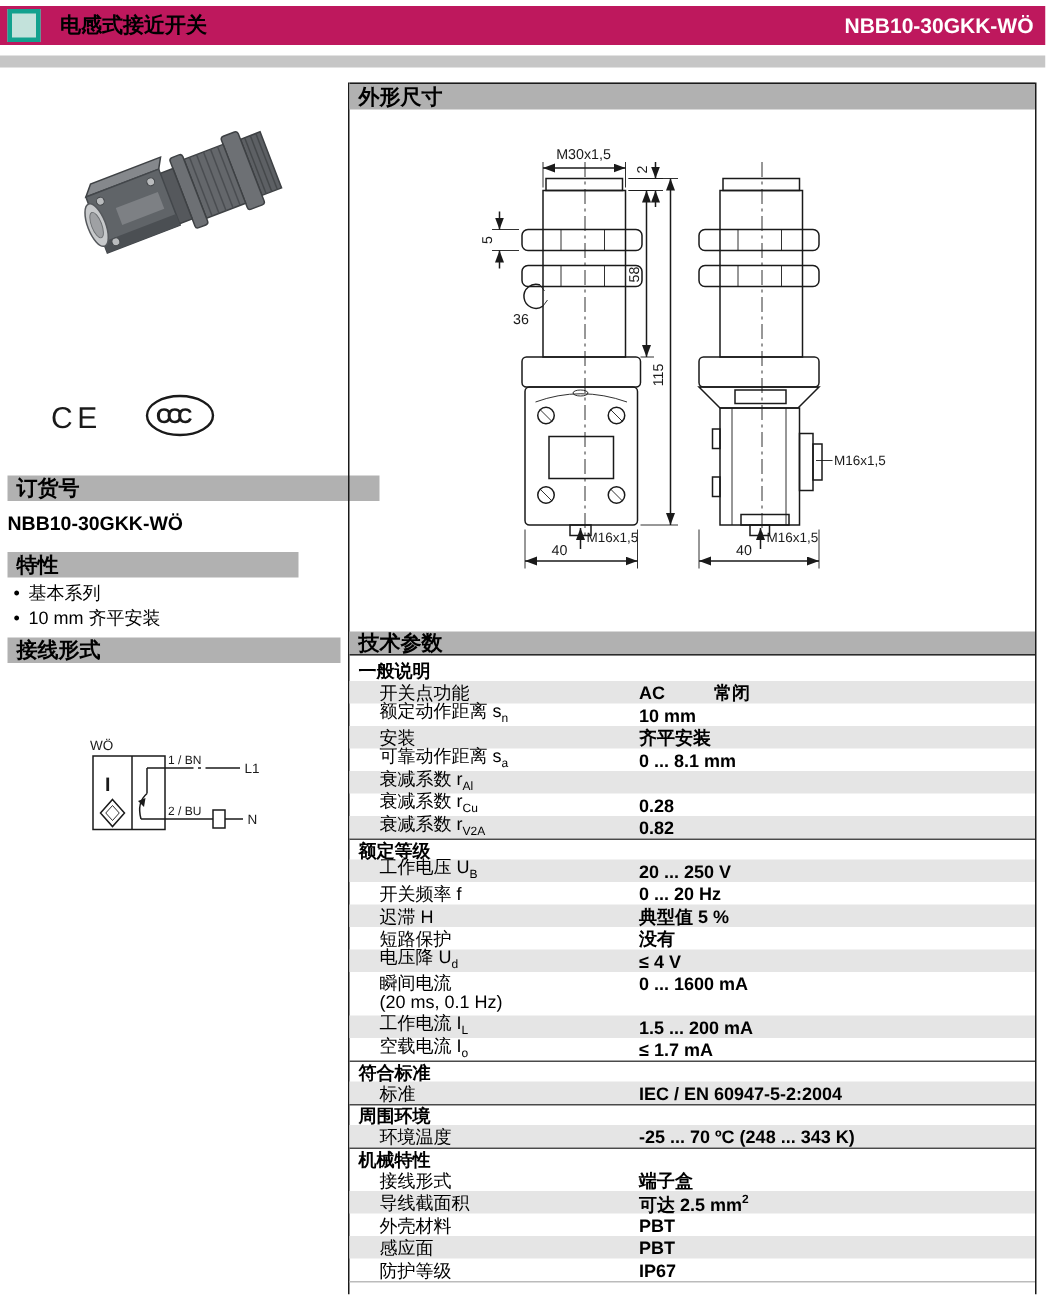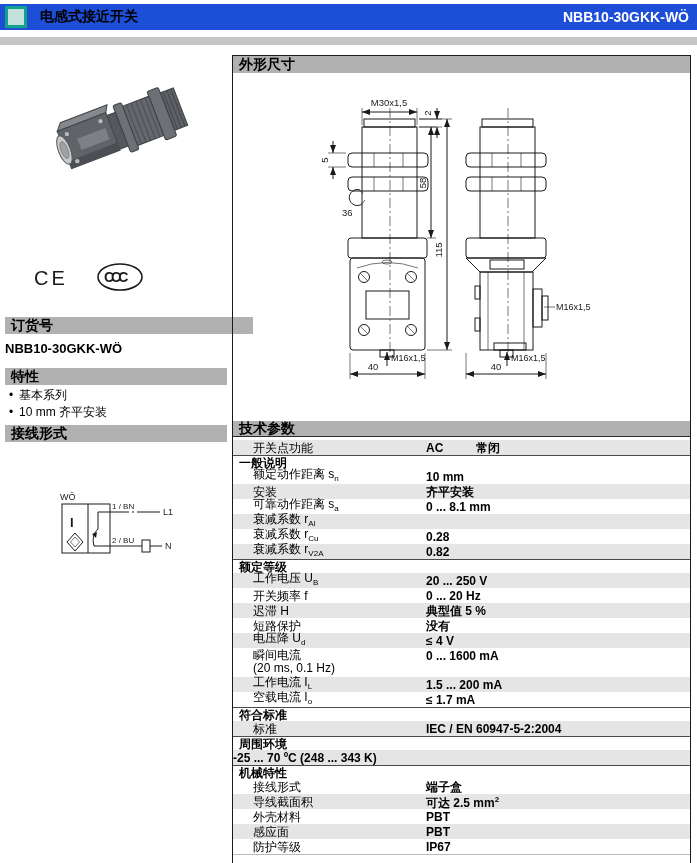--- a/index.html
+++ b/index.html
@@ -8,33 +8,33 @@
     font-family:"Liberation Sans","DejaVu Sans",sans-serif;color:#000;
     overflow:hidden;
   }
   .abs{position:absolute;}
   
   .bar{
     background:#b1b1b1;font-weight:bold;font-size:14px;
     display:flex;align-items:center;padding-left:6px;box-sizing:border-box;
   }
   
-  .header{left:0;top:4px;width:697px;height:26px;background:#1d4ed8;display:flex;align-items:center;}
+  .header{left:0;top:4px;width:697px;height:26px;background:#be185d;display:flex;align-items:center;}
   .logo{width:16px;height:16px;background:#c3e2db;border:3px solid #12a18e;margin-left:5px;flex:0 0 auto;}
   .header-title{font-weight:bold;font-size:14px;margin-left:13px;}
   .header-model{margin-left:auto;margin-right:8px;color:#fff;font-weight:bold;font-size:14px;}
   .substrip{left:0;top:37px;width:697px;height:8px;background:#c6c6c6;}
   
   .rightcol{left:232px;top:55px;width:459px;height:808px;border-left:1px solid #1a1a1a;border-right:1px solid #1a1a1a;box-sizing:border-box;}
   .dims-bar{left:233px;top:55px;width:457px;height:18px;border-top:1px solid #1a1a1a;}
   .tech-bar{left:233px;top:421px;width:457px;height:16px;border-bottom:1px solid #2a2a2a;}
   
   .order-bar{left:5px;top:317px;width:248px;height:17px;}
   .order-val{left:5px;top:341px;font-size:13px;font-weight:bold;}
-  .feat-bar{left:5px;top:368px;width:222px;height:17px;}
+  .feat-bar{left:5px;top:368px;width:194px;height:17px;}
   .feat-list{left:5px;top:387px;width:222px;font-size:12px;}
   .feat-item{display:flex;line-height:17px;}
   .feat-item .bullet{width:10px;margin-left:4px;flex:0 0 auto;}
   .wire-bar{left:5px;top:425px;width:222px;height:17px;}
   
   .tech-table{left:233px;top:440px;width:457px;border-bottom:1px solid #bbb;}
   .trow{display:flex;font-size:12px;height:15px;align-items:center;line-height:14px;}
   .trow.tall{height:29px;align-items:flex-start;}
   .trow.tall .vcell{padding-top:1px;}
   .trow.shaded{background:#e5e5e5;}
@@ -252,25 +252,25 @@
   <text x="511" y="361" font-size="9">M16x1,5</text>
 
   <line x1="466" y1="353" x2="466" y2="379" class="thin"></line>
   <line x1="546" y1="353" x2="546" y2="379" class="thin"></line>
   <line x1="466" y1="374" x2="546" y2="374" class="ln" marker-start="url(#ah)" marker-end="url(#ah)"></line>
   <text x="496" y="370" font-size="9.5" text-anchor="middle">40</text>
 </svg>
 
 <div class="abs bar tech-bar">技术参数</div>
 <div class="abs tech-table" id="tech-rows">
+    <div class="trow section">一般说明</div>
     <div class="trow shaded">
       <div class="lcell"><span>开关点功能</span></div>
       <div class="vcell"><span class="v1">AC</span><span>常闭</span></div>
     </div>
-    <div class="trow section">一般说明</div>
     <div class="trow">
       <div class="lcell"><span>额定动作距离  s<sub>n</sub></span></div>
       <div class="vcell"><span class="v1">10 mm</span></div>
     </div>
     <div class="trow shaded">
       <div class="lcell"><span>安装</span></div>
       <div class="vcell"><span class="v1">齐平安装</span></div>
     </div>
     <div class="trow">
       <div class="lcell"><span>可靠动作距离 s<sub>a</sub></span></div>
@@ -320,20 +320,21 @@
       <div class="lcell"><span>空载电流 I<sub>o</sub></span></div>
       <div class="vcell"><span class="v1">≤ 1.7 mA</span></div>
     </div>
     <div class="trow section">符合标准</div>
     <div class="trow shaded">
       <div class="lcell"><span>标准</span></div>
       <div class="vcell"><span class="v1">IEC / EN 60947-5-2:2004</span></div>
     </div>
     <div class="trow section">周围环境</div>
     <div class="trow shaded">
+      <div class="lcell"><span>环境温度</span></div>
       <div class="vcell"><span class="v1">-25 ... 70 ºC (248 ... 343 K)</span></div>
     </div>
     <div class="trow section">机械特性</div>
     <div class="trow">
       <div class="lcell"><span>接线形式</span></div>
       <div class="vcell"><span class="v1">端子盒</span></div>
     </div>
     <div class="trow shaded">
       <div class="lcell"><span>导线截面积</span></div>
       <div class="vcell"><span class="v1">可达 2.5 mm</span><sup>2</sup></div>

